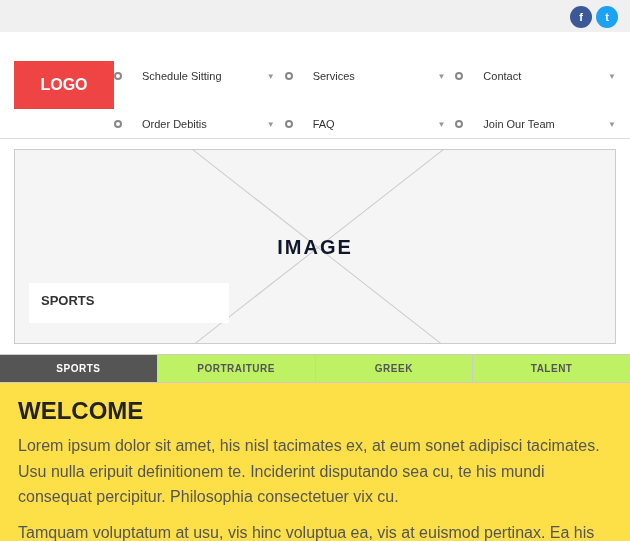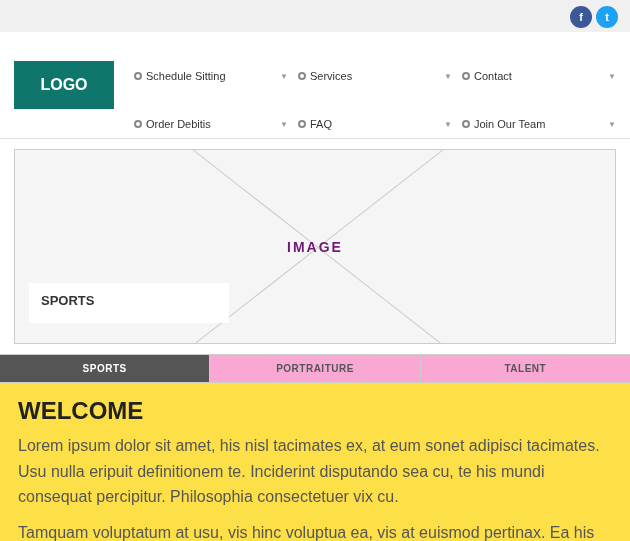--- a/index.html
+++ b/index.html
@@ -36,42 +36,41 @@
 
     
     .header {
       background: #fff;
       display: flex;
       align-items: center;
       padding: 6px 14px 6px 14px;
       border-bottom: 1px solid #ddd;
     }
     .logo-box {
-      background: #0f766e;
+      background: #ef4444;
       color: white;
       font-weight: bold;
       font-size: 16px;
       width: 100px;
       height: 48px;
       display: flex;
       align-items: center;
       justify-content: center;
-      margin-right: 20px;
       flex-shrink: 0;
     }
     .nav-grid {
       display: grid;
       grid-template-columns: repeat(3, 1fr);
       gap: 2px 10px;
       flex: 1;
     }
     .nav-item {
       display: flex;
       align-items: center;
-      gap: 4px;
+      gap: 20px;
       cursor: pointer;
       white-space: nowrap;
       font-size: 11px;
       color: #333;
       padding: 2px 0;
       margin-top: 30px;
     }
     .nav-item .bullet {
       width: 8px;
       height: 8px;
@@ -118,23 +117,23 @@
       top: 50%;
       left: -20%;
       transform-origin: center;
       transform: rotate(-38deg);
     }
     .image-label {
       position: absolute;
       top: 50%;
       left: 50%;
       transform: translate(-50%, -50%);
-      font-size: 14px;
-      font-weight: bold;
-      color: #701a75;
+      font-size: 20px;
+      font-weight: bold;
+      color: #0f172a;
       letter-spacing: 2px;
       z-index: 2;
     }
 
     
     .hero-text-overlay {
       position: absolute;
       bottom: 20px;
       left: 14px;
       background: rgba(255,255,255,0.92);
@@ -164,21 +163,21 @@
     }
     .tab-item {
       flex: 1;
       text-align: center;
       padding: 8px 4px;
       font-size: 10px;
       font-weight: bold;
       text-transform: uppercase;
       cursor: pointer;
       color: #555;
-      background: #f9a8d4;
+      background: #bef264;
       border-right: 1px solid #ccc;
       letter-spacing: 0.5px;
     }
     .tab-item:last-child { border-right: none; }
     .tab-item.active {
       background: #555;
       color: #fff;
     }
 
     
@@ -248,20 +247,21 @@
     <span class="image-label">IMAGE</span>
     <div class="hero-text-overlay">
       <div class="overlay-title">SPORTS</div>
     </div>
   </div>
 </div>
 
 <div class="tab-bar">
   <div class="tab-item active">Sports</div>
   <div class="tab-item">Portraiture</div>
+  <div class="tab-item">Greek</div>
   <div class="tab-item">Talent</div>
 </div>
 
 <div class="welcome-section">
   <div class="welcome-title">WELCOME</div>
   <p class="welcome-body">Lorem ipsum dolor sit amet, his nisl tacimates ex, at eum sonet adipisci tacimates. Usu nulla eripuit definitionem te. Inciderint disputando sea cu, te his mundi consequat percipitur. Philosophia consectetuer vix cu.</p>
   <p class="welcome-body">Tamquam voluptatum at usu, vis hinc voluptua ea, vis at euismod pertinax. Ea his sanctus epicuri convenire. Nam te clita fierent ullamcorper, an nam option senserit persecuti, sit quis omnium reprehendunt cu. Populo albucius recusabo in vel, cu summo laoreet admodum sit. Debitis cotidieque id per, eu solet oratio consequat ius.</p>
 </div>
 
 </body></html>

